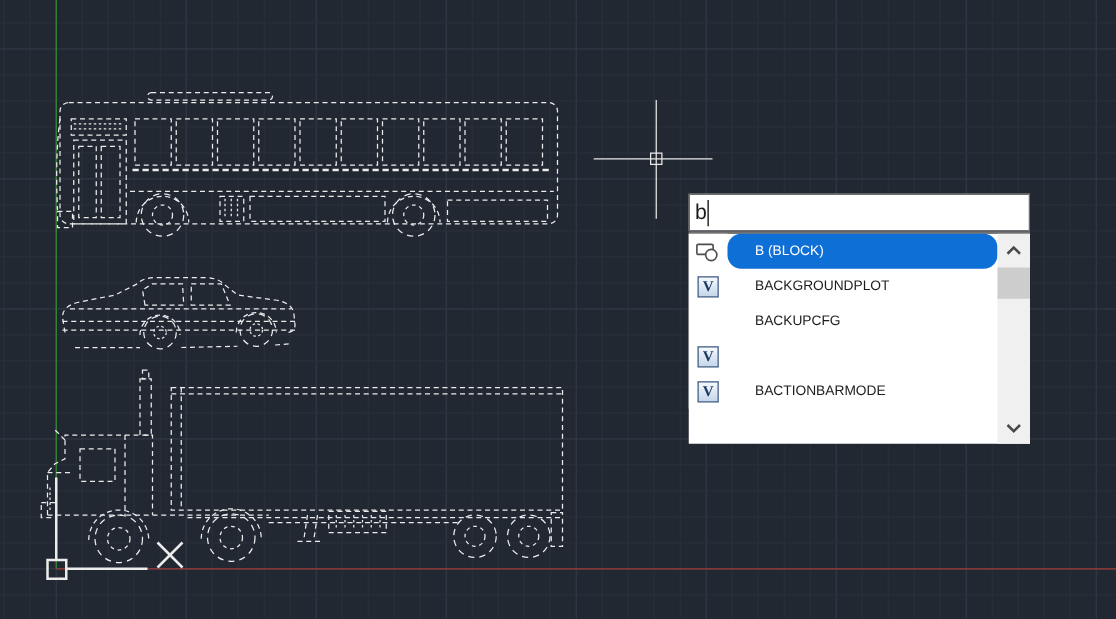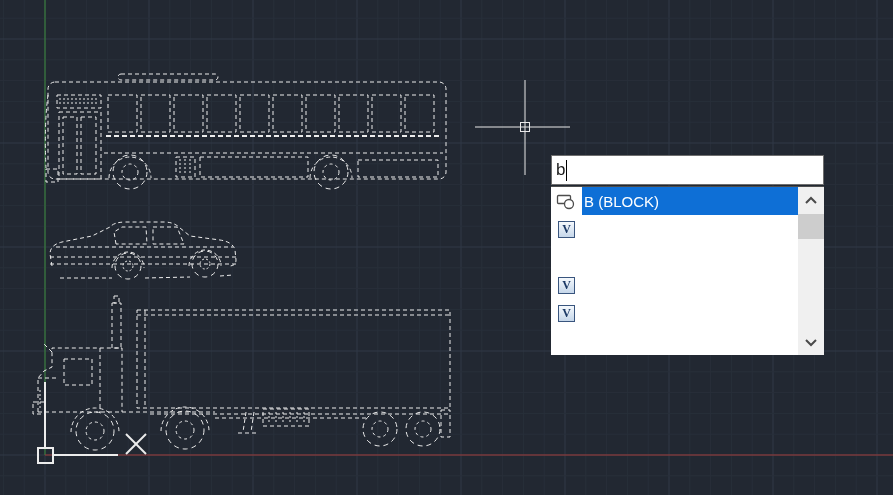--- a/index.html
+++ b/index.html
@@ -11,21 +11,21 @@
   #dropdown{position:absolute;left:551px;top:155px;width:273px;}
   #cmd-input{box-sizing:border-box;height:30px;background:#ffffff;
              border:1px solid #6e6e6e;display:flex;align-items:center;
              padding-left:4px;font-size:17px;color:#1c1c1c;}
   .caret{display:inline-block;width:1px;height:21px;background:#000;margin-left:1px;}
   #cmd-list{position:relative;background:#ffffff;height:168px;margin-top:1px;
             border-top:1px solid #4d4d4d;}
   .row{height:28px;display:flex;align-items:stretch;}
   .icon-cell{width:31px;flex:none;display:flex;align-items:center;justify-content:center;background:#fff;}
   .txt-cell{flex:1;margin-right:26px;display:flex;align-items:center;
-            padding-left:2px;font-size:15px;color:#1d1d1d;white-space:nowrap;overflow:hidden;}
+            padding-left:22px;font-size:11px;color:#1d1d1d;white-space:nowrap;overflow:hidden;border-radius:11px;}
   .row.selected .txt-cell{background:var(--sel,#0e6fd6);color:#ffffff;}
   .var-icon{width:17px;height:17px;box-sizing:border-box;border:1px solid #39557e;
             background:linear-gradient(#f5f9fd,#c6d7ea);display:flex;align-items:center;
             justify-content:center;font-family:"Liberation Serif",serif;font-weight:bold;
             font-size:12px;color:#1c3a66;}
   
   #sb{position:absolute;right:0;top:0;width:26px;height:100%;background:#f0f0f0;}
   .sb-arrow{position:absolute;left:0;width:26px;height:26px;display:flex;
             align-items:center;justify-content:center;}
   #sb-up{top:0;} #sb-down{bottom:0;}
@@ -237,37 +237,40 @@
             <circle cx="13" cy="11" r="4.5" fill="#ffffff"></circle>
           </svg>
         </span>
         <span class="txt-cell">B (BLOCK)</span>
       </div>
 
       <div class="row">
         <span class="icon-cell">
           <span class="var-icon">V</span>
         </span>
+        <span class="txt-cell">BACKGROUNDPLOT</span>
       </div>
 
       <div class="row">
         <span class="icon-cell"></span>
+        <span class="txt-cell">BACKUPCFG</span>
       </div>
 
       <div class="row">
         <span class="icon-cell">
           <span class="var-icon">V</span>
         </span>
       </div>
 
 
       <div class="row">
         <span class="icon-cell">
           <span class="var-icon">V</span>
         </span>
+        <span class="txt-cell">BACTIONBARMODE</span>
       </div>
 
       <div id="sb">
         <div class="sb-arrow" id="sb-up">
           <svg width="16" height="11" viewBox="0 0 16 11">
             <polyline points="3,8 8,3 13,8" fill="none" stroke="#4a4a4a" stroke-width="2"></polyline>
           </svg>
         </div>
         <div id="sb-thumb"></div>
         <div class="sb-arrow" id="sb-down">

